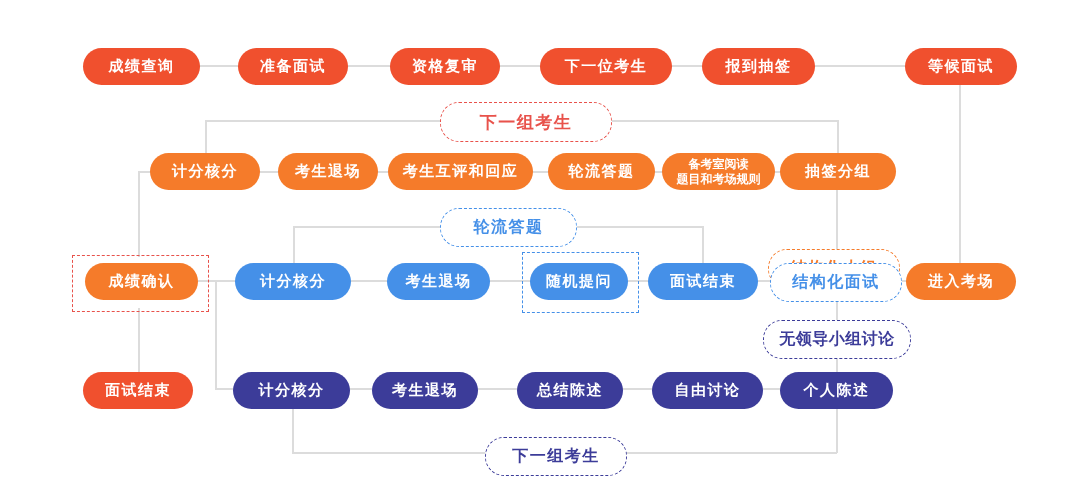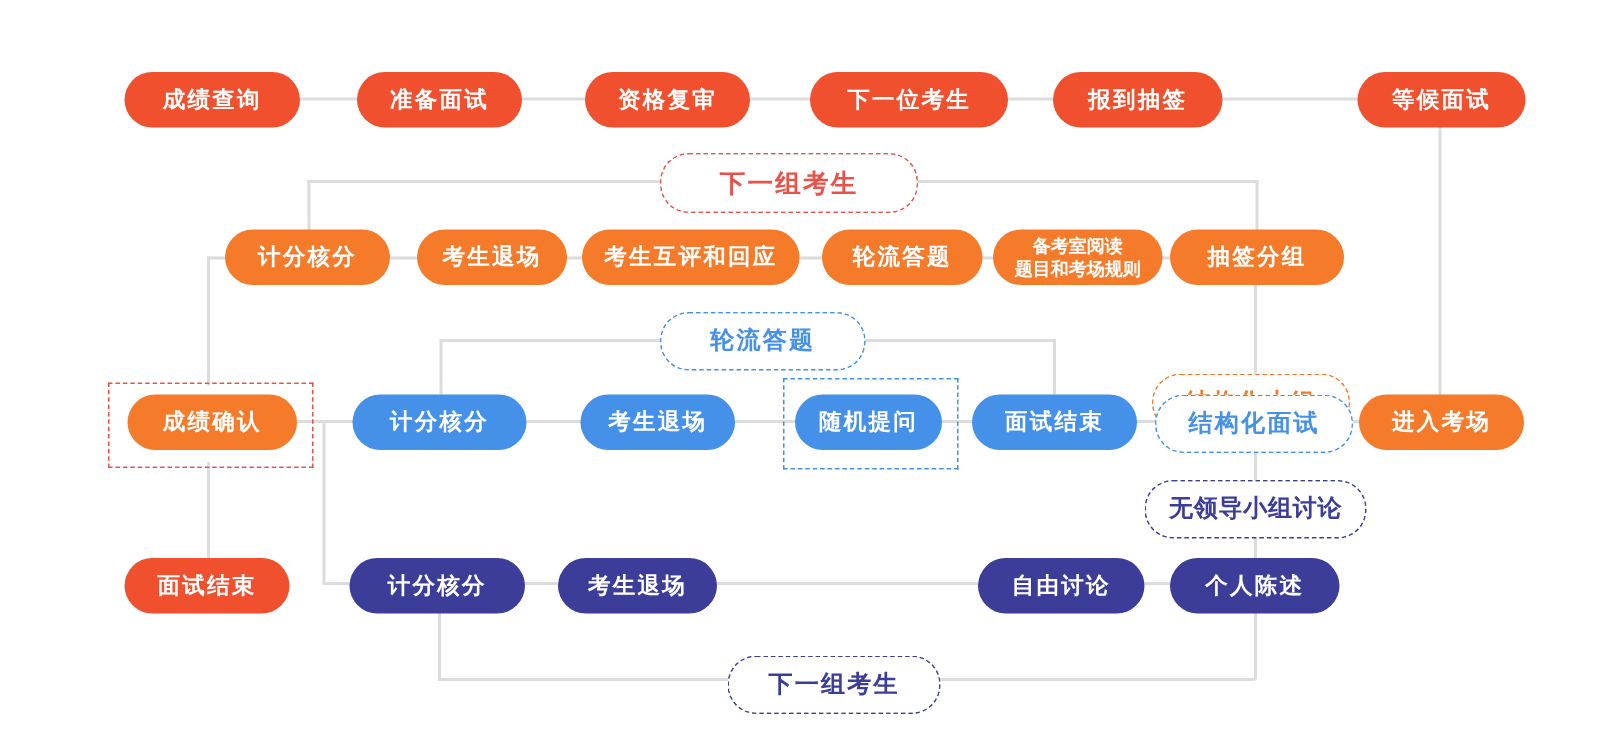--- a/index.html
+++ b/index.html
@@ -104,18 +104,19 @@
 
   <div class="loop blue" style="left:770px;top:263px;width:130px;">结构化面试</div>
 
   <div class="pill orange" style="left:906px;top:263px;width:110px;">进入考场</div>
 
   <div class="loop navy" style="left:763px;top:320px;width:146px;letter-spacing:0.5px;">无领导小组讨论</div>
 
   <div class="pill red" style="left:83px;top:372px;width:110px;">面试结束</div>
   <div class="pill navy" style="left:233px;top:372px;width:117px;">计分核分</div>
   <div class="pill navy" style="left:372px;top:372px;width:106px;">考生退场</div>
+  <div class="pill navy" style="left:517px;top:372px;width:106px;">总结陈述</div>
   <div class="pill navy" style="left:652px;top:372px;width:111px;">自由讨论</div>
   <div class="pill navy" style="left:780px;top:372px;width:113px;">个人陈述</div>
 
   <div class="loop navy" style="left:485px;top:437px;width:140px;">下一组考生</div>
 
 </div>
 
 </body></html>

